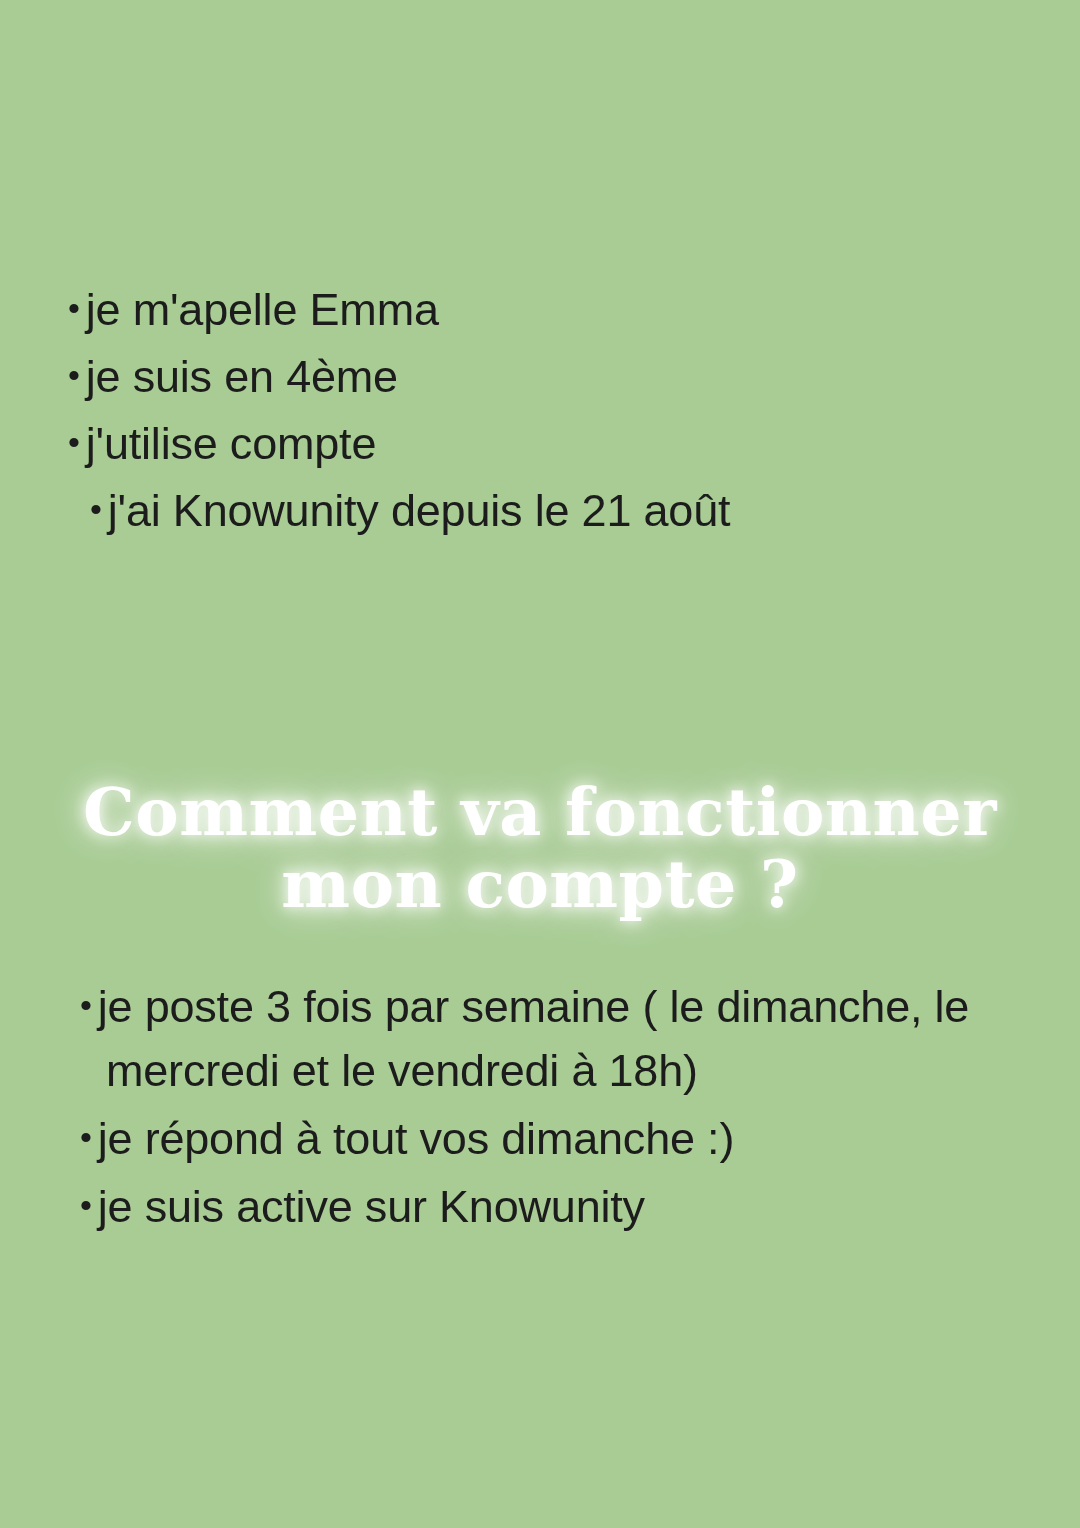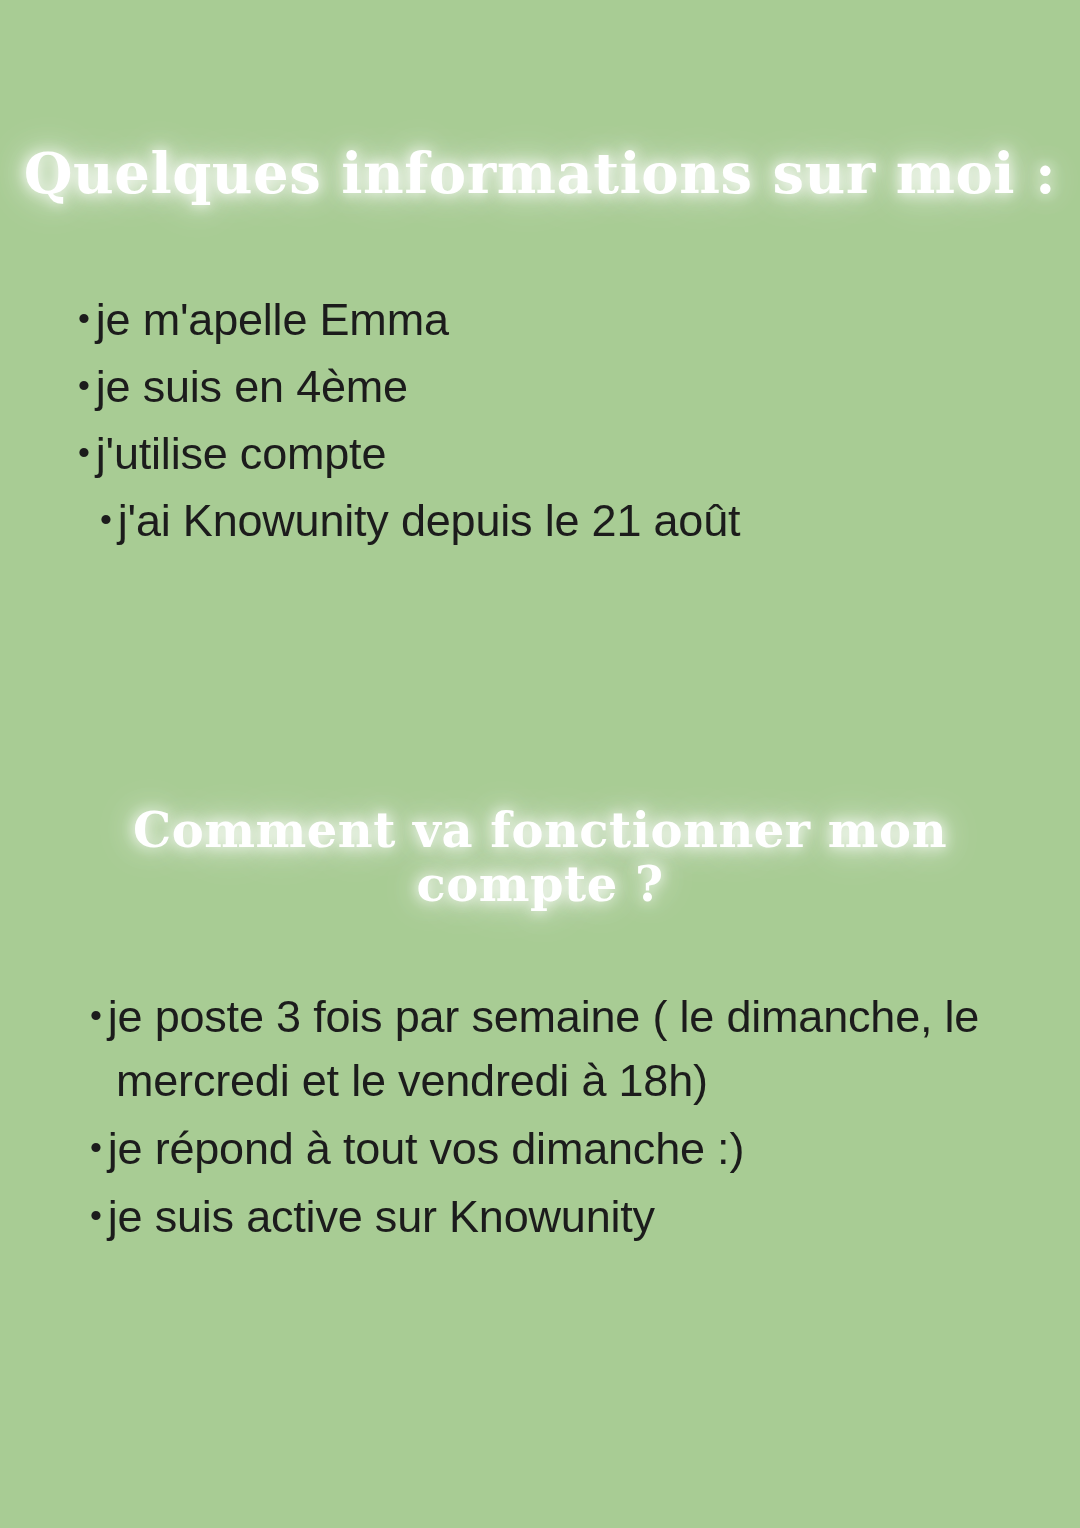--- a/index.html
+++ b/index.html
@@ -35,27 +35,27 @@
   #title-1 {
     position: absolute;
     left: 0;
     top: 104px;
     width: 1080px;
     font-size: 56px;
   }
   #title-2 {
     position: absolute;
     left: 70px;
-    top: 772px;
+    top: 732px;
     width: 940px;
-    font-size: 48px;
+    font-size: 65px;
   }
   .bullet-list {
     position: absolute;
-    margin: 10px;
+    margin: 0;
     padding: 0;
     list-style: none;
     color: #1c1c1c;
     font-family: "Liberation Sans", sans-serif;
     font-size: 45px;
     line-height: 1.40;
     letter-spacing: -0.2px;
   }
   #list-1 {
     left: 68px;
@@ -81,21 +81,20 @@
     font-size: 34px;
     vertical-align: 5px;
     padding-right: 6px;
   }
 </style>
 </head>
 <body>
 
 <div class="page">
 
-  <h1 class="section-title" id="title-1">Quelques informations sur moi :</h1>
 
   <ul class="bullet-list" id="list-1">
     <li><span class="dot">•</span><span>je m'apelle Emma</span></li>
     <li><span class="dot">•</span><span>je suis en 4ème</span></li>
     <li><span class="dot">•</span><span>j'utilise compte</span></li>
     <li class="indented"><span class="dot">•</span><span>j'ai Knowunity depuis le 21 août</span></li>
   </ul>
 
   <h1 class="section-title" id="title-2">Comment va fonctionner mon compte ?</h1>
 

